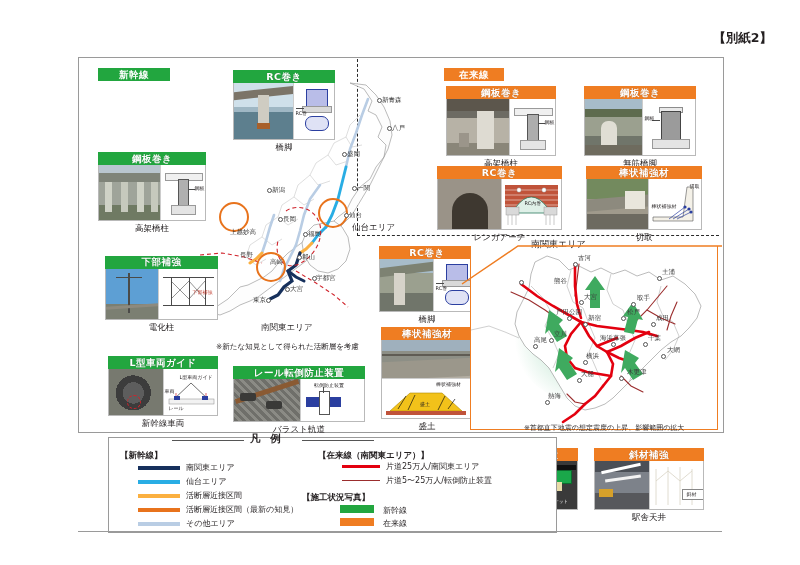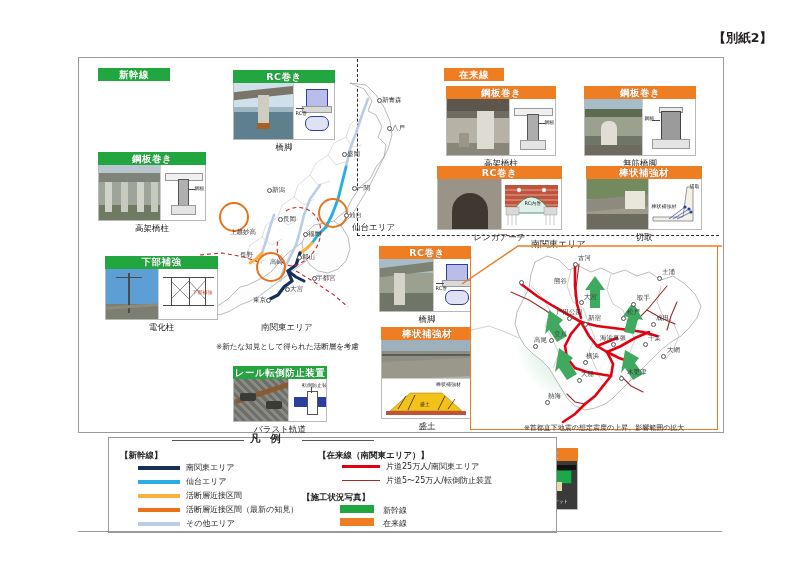--- a/index.html
+++ b/index.html
@@ -282,22 +282,43 @@
         <div class="dline" style="left:4px;top:36px;width:51px;height:.8px;"></div>
         <svg width="59" height="50" style="position:absolute;left:0;top:0;">
           <path d="M12 12 L30 30 M30 12 L12 30 M30 12 L46 30 M46 12 L30 30" stroke="#4a4a4a" stroke-width="0.6" fill="none"></path>
         </svg>
         <div class="dgl" style="left:34px;top:20px;color:#c0392b;">下部補強</div>
       </div>
     </div>
     <div class="cap">電化柱</div>
   </div>
 
-
-  <div class="card" style="left:233px;top:366px;width:94px;">
+  <div class="card" style="left:108px;top:356px;width:110px;">
+    <div class="chip green hdr">L型車両ガイド</div>
+    <div class="body">
+      <div class="ph wheel" style="width:55px;height:46px;">
+        <div style="position:absolute;left:18px;top:26px;width:12px;height:12px;border:1.2px dashed #d0232b;border-radius:50%;"></div>
+      </div>
+      <div class="dg" style="width:55px;height:46px;border-left:1px solid #ccc;">
+        <svg width="55" height="46" style="position:absolute;left:0;top:0;">
+          <path d="M8 32 L27 14 L46 32" stroke="#333" stroke-width="0.7" fill="none"></path>
+          <rect x="5" y="30" width="45" height="5" fill="#f2f2f2" stroke="#888" stroke-width="0.5"></rect>
+          <rect x="10" y="27" width="6" height="4" fill="#2b3fa0"></rect>
+          <rect x="38" y="27" width="6" height="4" fill="#2b3fa0"></rect>
+          <path d="M12 27 L12 24 M42 27 L42 24" stroke="#d0232b" stroke-width="0.7"></path>
+        </svg>
+        <div class="dgl" style="left:16px;top:5px;">L型車両ガイド</div>
+        <div class="dgl" style="left:1px;top:19px;">車両</div>
+        <div class="dgl" style="left:5px;top:36px;">レール</div>
+      </div>
+    </div>
+    <div class="cap">新幹線車両</div>
+  </div>
+
+  <div class="card" style="left:233px;top:366px;width:132px;">
     <div class="chip green hdr">レール転倒防止装置</div>
     <div class="body">
       <div class="ph ballast" style="width:66px;height:42px;">
         <div class="dark" style="left:0;top:10px;width:66px;height:5px;background:#8a5a33;transform:rotate(-18deg);"></div>
         <div class="dark" style="left:6px;top:14px;width:16px;height:8px;background:#3a3a38;border-radius:2px;"></div>
         <div class="dark" style="left:32px;top:22px;width:16px;height:8px;background:#3a3a38;border-radius:2px;"></div>
       </div>
       <div class="dg" style="width:45px;height:42px;border-left:1px solid #ccc;">
         <div style="position:absolute;left:5px;top:18px;width:35px;height:10px;background:#2b3fa0;"></div>
         <div style="position:absolute;left:18px;top:12px;width:9px;height:22px;background:#fff;border:.7px solid #555;"></div>
@@ -560,20 +581,41 @@
       <div class="dg" style="width:42px;height:48px;border-left:1px solid #ccc;background:#3a3a3a;">
         <div style="position:absolute;left:2px;top:4px;width:38px;height:5px;background:#111;"></div>
         <div style="position:absolute;left:6px;top:9px;width:28px;height:12px;background:#1aa84a;border:.7px solid #0d6b2e;"></div>
         <div style="position:absolute;left:13px;top:21px;width:13px;height:9px;background:#e8dba8;"></div>
         <div class="dgl" style="left:9px;top:32px;color:#fff;font-size:4.5px;line-height:1.25;">鋼製<br>ブラケット</div>
       </div>
     </div>
     <div class="cap">落橋防止工</div>
   </div>
 
+  <div class="card" style="left:594px;top:448px;width:110px;">
+    <div class="chip orange hdr">斜材補強</div>
+    <div class="body">
+      <div class="ph station" style="width:56px;height:48px;">
+        <div class="shade" style="left:6px;top:6px;width:40px;height:3px;background:#fff;transform:rotate(-12deg);"></div>
+        <div class="shade" style="left:10px;top:16px;width:36px;height:3px;background:#f2f2f2;transform:rotate(-8deg);"></div>
+        <div class="dark" style="left:4px;top:28px;width:14px;height:8px;background:#d6a02a;"></div>
+      </div>
+      <div class="dg ceiling" style="width:54px;height:48px;border-left:1px solid #ccc;">
+        <svg width="54" height="48" style="position:absolute;left:0;top:0;">
+          <g stroke="#d8d3c4" stroke-width="0.8">
+            <path d="M6 8 L6 44 M18 6 L18 44 M30 6 L30 44 M42 8 L42 44"></path>
+            <path d="M6 20 L18 10 M18 10 L30 20 M30 20 L42 10"></path>
+          </g>
+        </svg>
+        <div style="position:absolute;left:32px;top:28px;width:20px;height:9px;background:#fff;border:.6px solid #888;"></div>
+        <div class="dgl" style="left:36px;top:30px;">斜材</div>
+      </div>
+    </div>
+    <div class="cap">駅舎天井</div>
+  </div>
 
   <div class="legendframe"></div>
   <div class="legtitle" style="left:250px;top:432px;">凡 例</div>
   <div class="legrule" style="left:172px;top:440px;width:72px;"></div>
   <div class="legrule" style="left:302px;top:440px;width:72px;"></div>
 
   <div class="leghead" style="left:120px;top:450px;">【新幹線】</div>
   <div>
     <div class="swatch" style="left:138px;top:466px;width:42px;height:3.6px;background:#16305c;"></div>
     <div class="legtxt" style="left:186px;top:462px;">南関東エリア</div>

